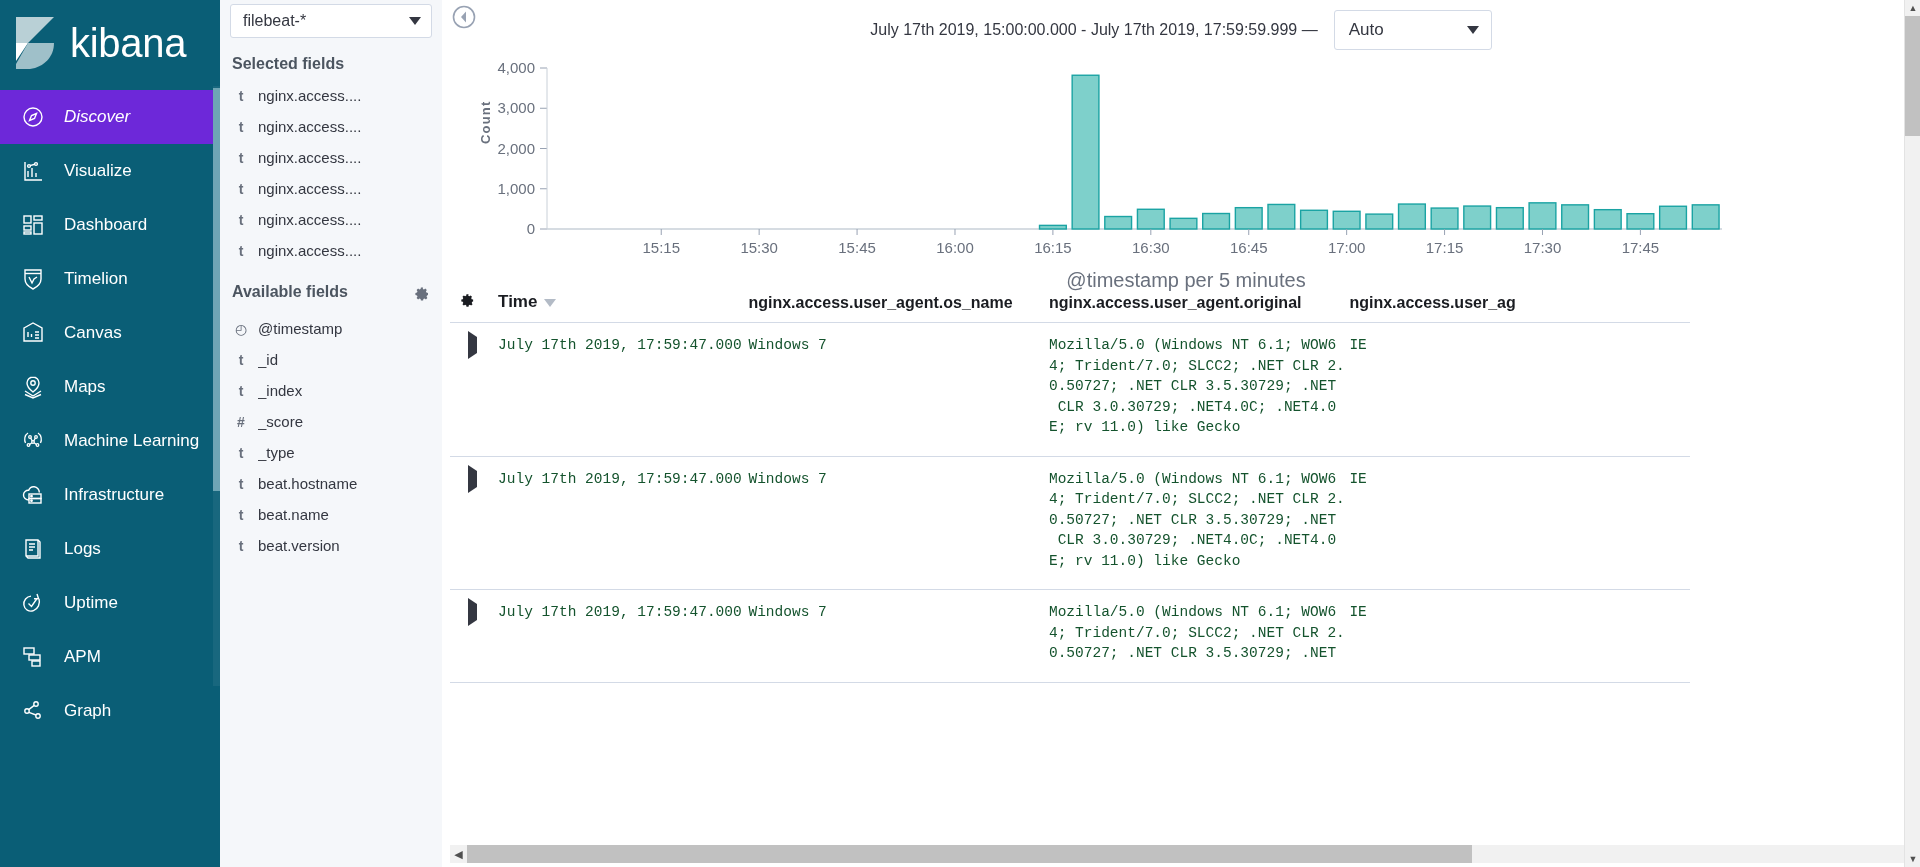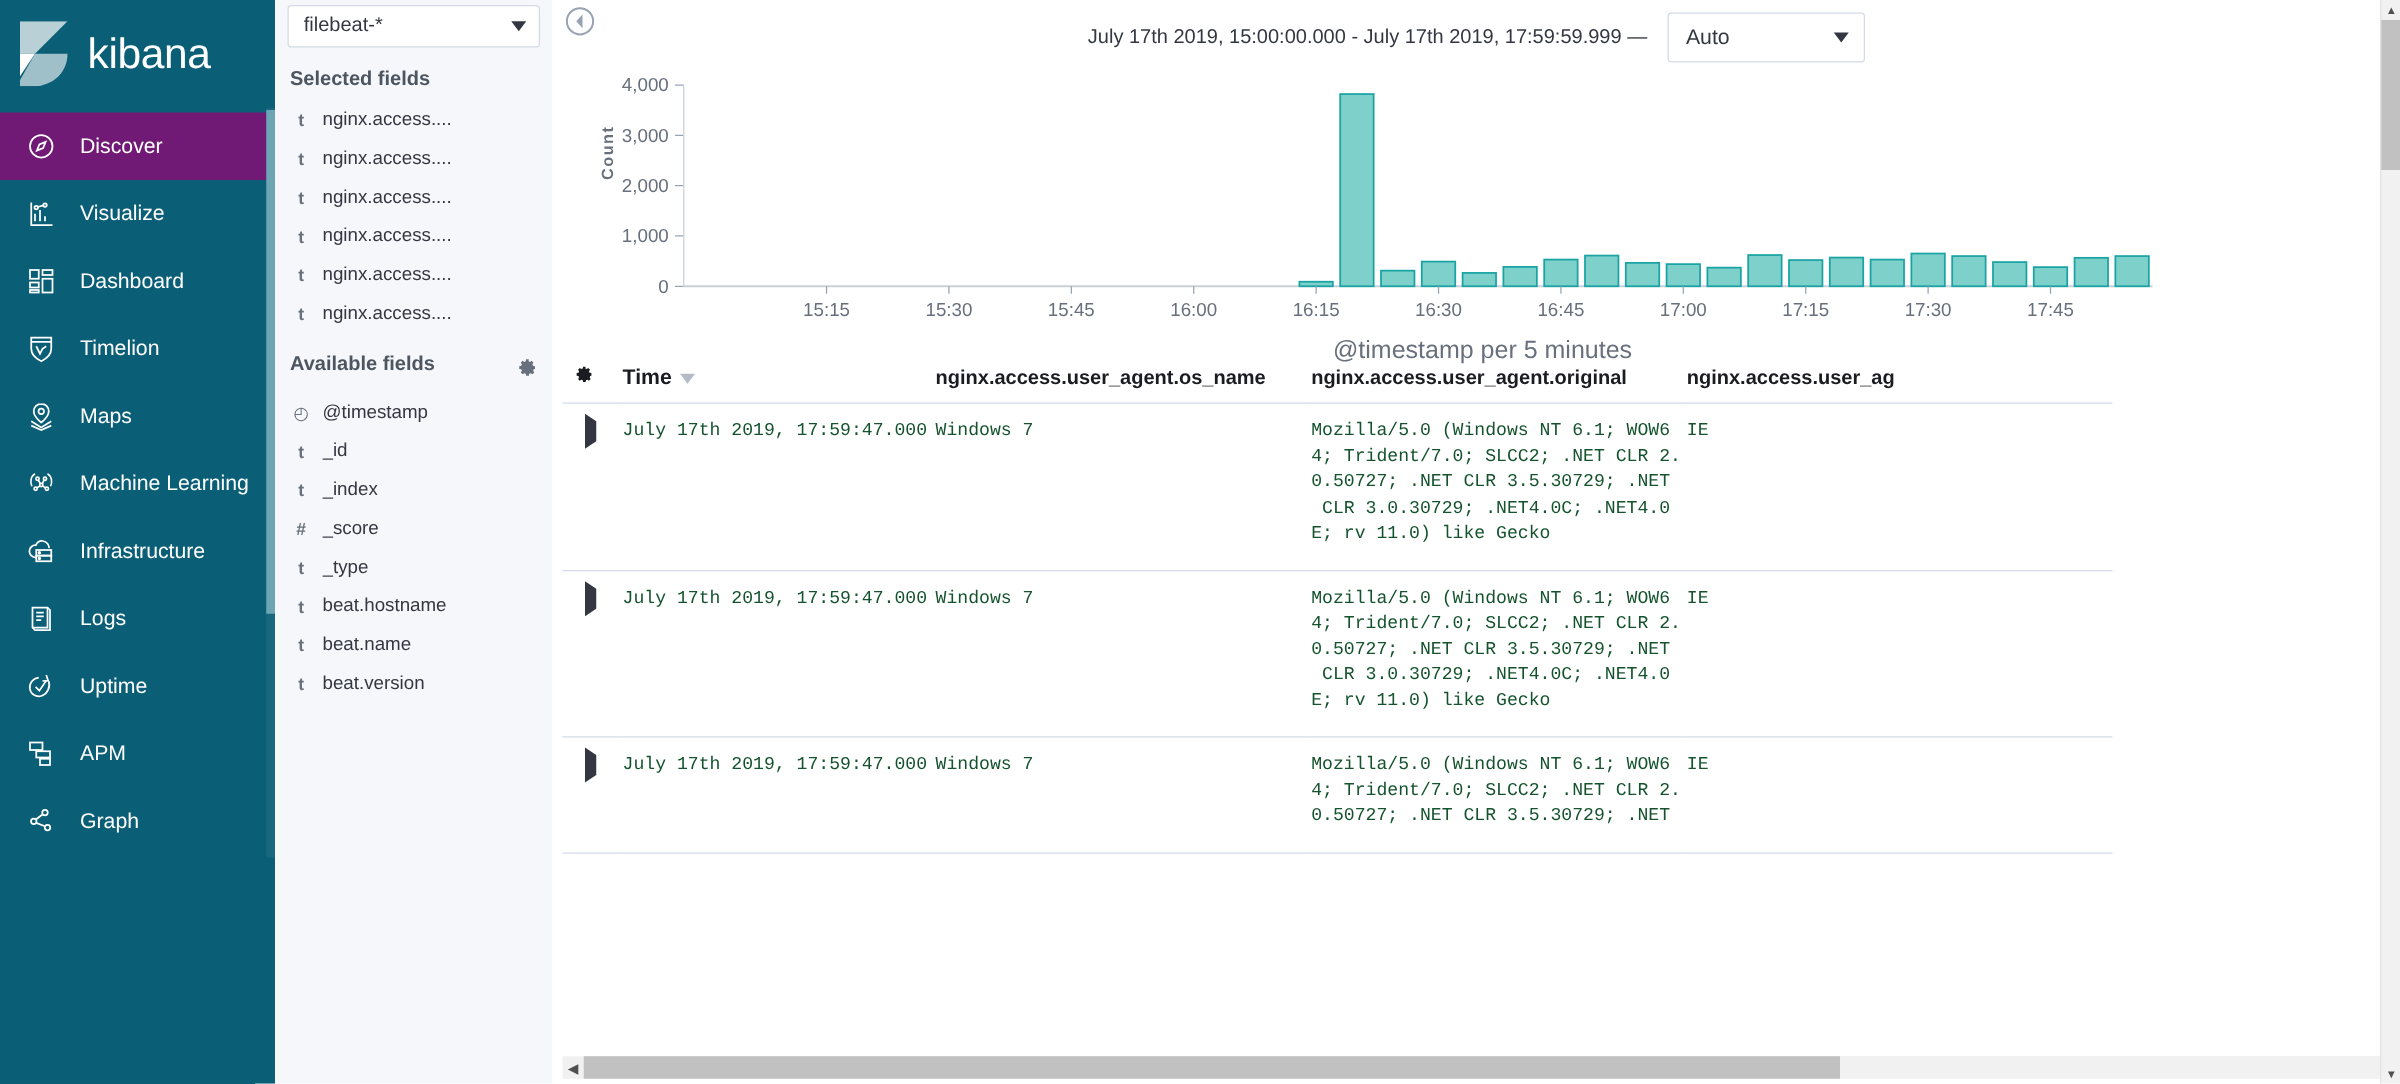--- a/index.html
+++ b/index.html
@@ -28,38 +28,38 @@
   }
   .nav-logo {
     height: 86px;
     display: flex;
     align-items: center;
     padding-left: 14px;
     gap: 12px;
   }
   .logo-mark { width: 44px; height: 52px; position: relative; }
   .logo-text {
-    font-size: 34px;
+    font-size: 40px;
     font-weight: 400;
     letter-spacing: -0.3px;
     color: #ffffff;
   }
   .nav-list { margin-top: 4px; }
   .nav-item {
     display: flex;
     align-items: center;
     height: 54px;
     padding-left: 20px;
     gap: 18px;
     color: #ffffff;
     font-size: 17px;
     cursor: pointer;
     position: relative;
   }
-  .nav-item.active { background: #701a75; }
+  .nav-item.active { background: #6d28d9; font-style: italic; }
   .nav-item .nav-ico {
     width: 26px; height: 26px;
     display: flex; align-items: center; justify-content: center;
     flex: 0 0 26px;
   }
   .nav-item .nav-ico svg { display: block; }
   .nav-label { white-space: nowrap; }
   .nav-scroll-track {
     position: absolute;
     right: 0px; top: 86px;
@@ -378,20 +378,30 @@
         <span class="nav-ico">
           <svg width="24" height="24" viewBox="0 0 24 24" fill="none" stroke="#fff" stroke-width="1.4">
             <path d="M4 3 L20 3 L20 12 C20 17 16 20 12 22 C8 20 4 17 4 12 Z"></path>
             <path d="M4 6.5 L20 6.5"></path>
               <path d="M8 10 L11 16 L13 12 L16 10"></path>
           </svg>
         </span>
         <span class="nav-label">Timelion</span>
       </div>
 
+      <div class="nav-item">
+        <span class="nav-ico">
+          <svg width="24" height="24" viewBox="0 0 24 24" fill="none" stroke="#fff" stroke-width="1.4">
+            <path d="M3 7 L12 2 L21 7 L21 20 L3 20 Z"></path>
+              <path d="M7 16 L7 11 M10.5 16 L10.5 13"></path>
+            <path d="M14 11 L18 11 M14 14 L18 14 M14 17 L18 17"></path>
+          </svg>
+        </span>
+        <span class="nav-label">Canvas</span>
+      </div>
 
       <div class="nav-item">
         <span class="nav-ico">
           <svg width="24" height="24" viewBox="0 0 24 24" fill="none" stroke="#fff" stroke-width="1.4">
             <path d="M12 2 C8.7 2 6 4.7 6 8 C6 12.5 12 17 12 17 C12 17 18 12.5 18 8 C18 4.7 15.3 2 12 2 Z"></path>
             <circle cx="12" cy="8" r="2.2"></circle>
               <path d="M4 16 L12 21 L20 16"></path>
               <path d="M4 19.5 L12 23 L20 19.5"></path>
           </svg>
         </span>

